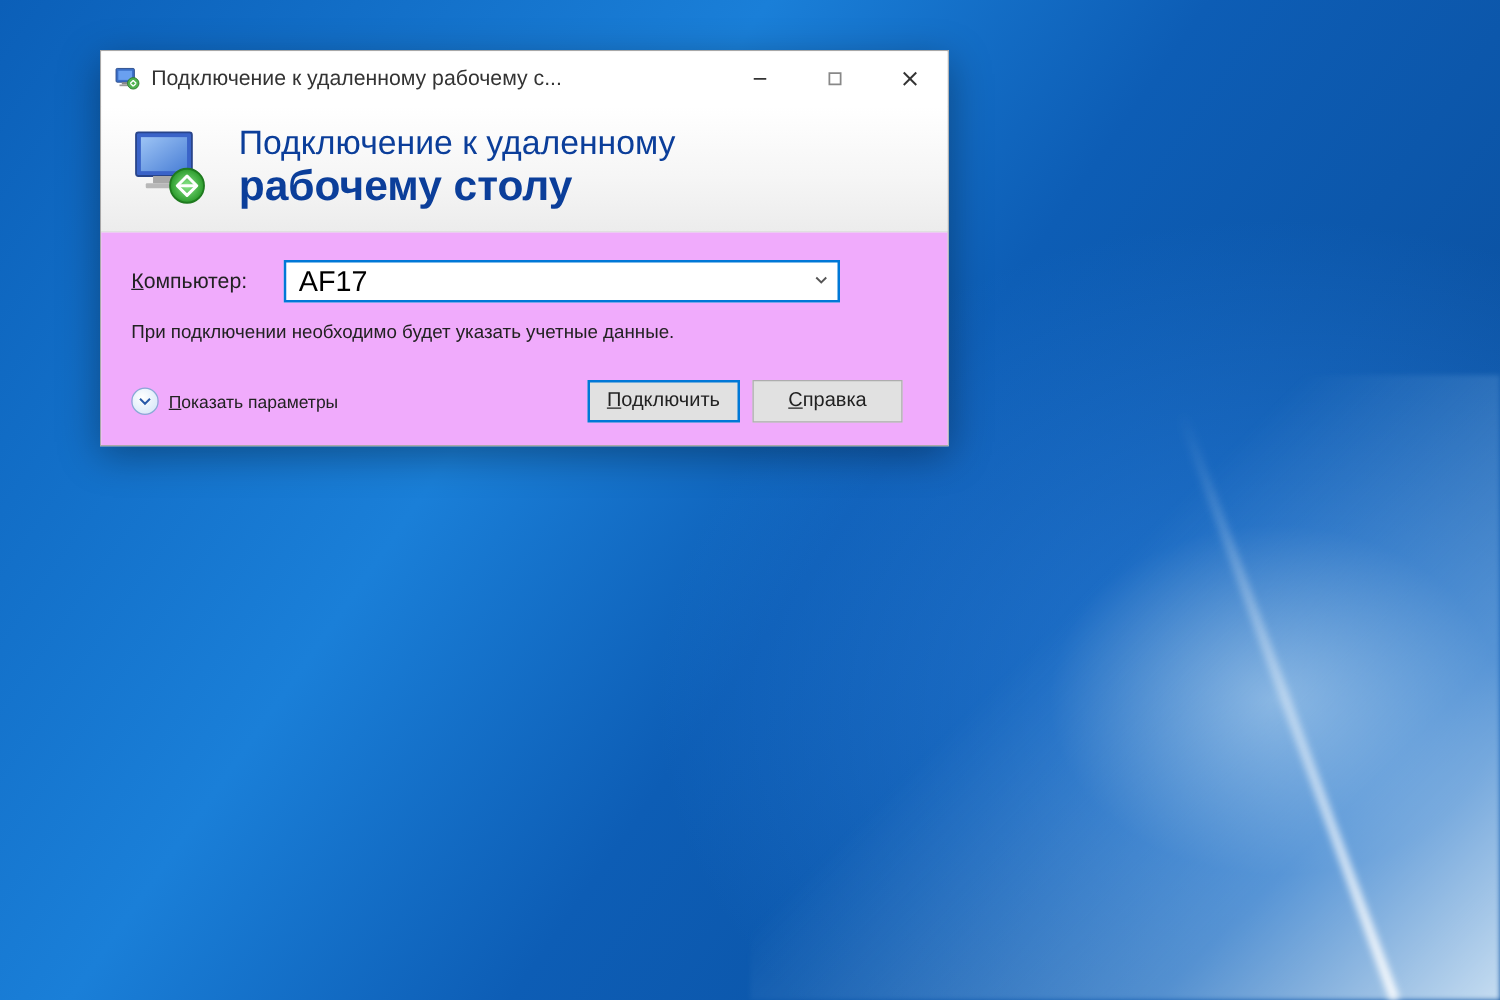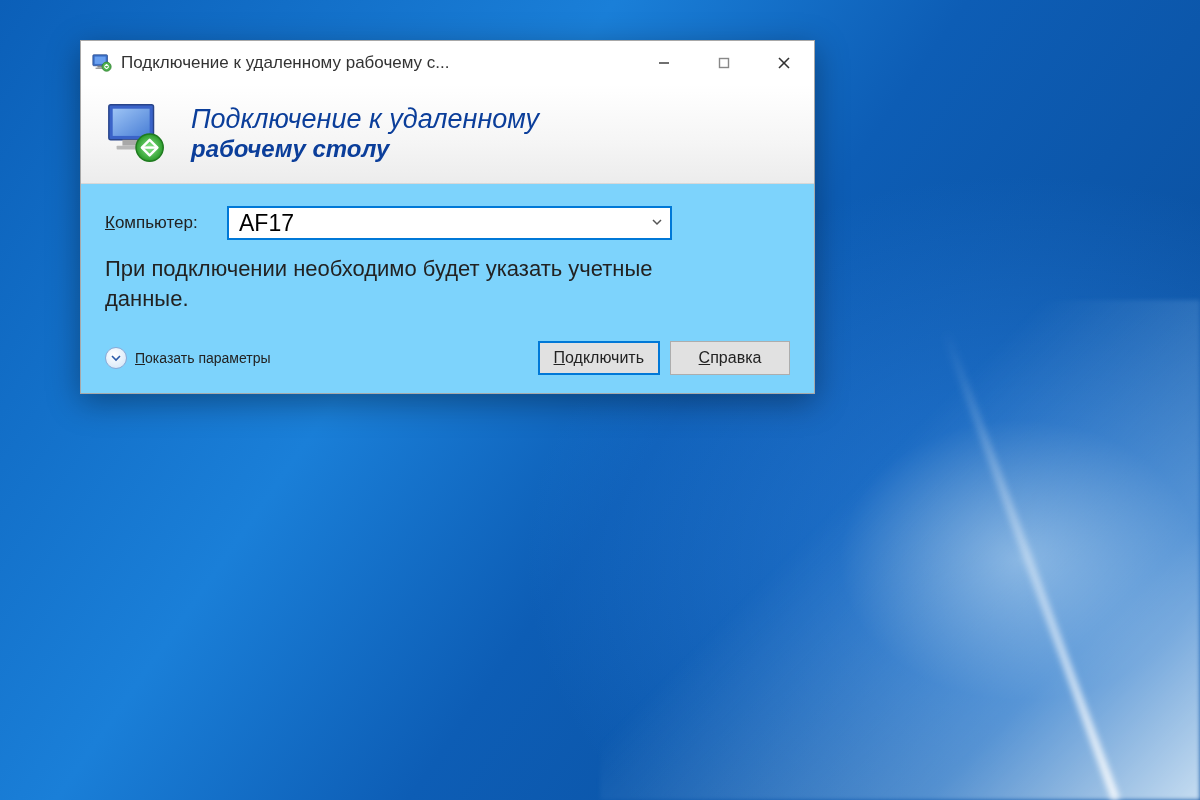--- a/index.html
+++ b/index.html
@@ -34,21 +34,21 @@
       height: 500px;
       background: linear-gradient(to top, rgba(255,255,255,0.9), transparent);
       transform: rotate(-20deg);
       transform-origin: bottom;
       filter: blur(3px);
     }
     .window {
       position: absolute;
       left: 80px;
       top: 40px;
-      width: 735px;
+      width: 679px;
       background: #ffffff;
       border: 1px solid #a8a8a8;
       box-shadow: 0 8px 30px rgba(0,0,0,0.35);
     }
     .titlebar {
       display: flex;
       align-items: center;
       height: 44px;
       background: #ffffff;
       padding: 0 0 0 10px;
@@ -86,26 +86,26 @@
       background: linear-gradient(to bottom, #ffffff 0%, #f5f5f5 60%, #ececec 100%);
       border-bottom: 1px solid #d8d8d8;
       gap: 20px;
     }
     .banner-icon {
       width: 68px; height: 68px;
       flex-shrink: 0;
       position: relative;
     }
     .banner-icon svg { width: 100%; height: 100%; }
-    .banner-text { color: #0b3e9a; font-style: italic; }
+    .banner-text { color: #0b3e9a; }
     .banner-line1 { font-size: 27px; font-weight: 400; line-height: 1.15; }
-    .banner-line2 { font-size: 24px; font-weight: 700; line-height: 1.15; }
+    .banner-line2 { font-size: 34px; font-weight: 700; line-height: 1.15; }
     .body-area {
-      background: #7dd3fc;
-      padding: 22px 24px 18px 24px;
+      background: #f0abfc;
+      padding: 22px 36px 18px 24px;
     }
     .form-row {
       display: flex;
       align-items: center;
       gap: 14px;
       margin-bottom: 14px;
     }
     .label {
       font-size: 17px;
       color: #222;
@@ -135,21 +135,21 @@
       font-size: 12px;
     }
     .user-row {
       display: flex;
       gap: 30px;
       font-size: 17px;
       color: #222;
       margin-bottom: 18px;
     }
     .hint {
-      font-size: 22px;
+      font-size: 15px;
       color: #222;
       line-height: 1.35;
       margin-bottom: 28px;
       max-width: 560px;
     }
     .footer {
       display: flex;
       align-items: center;
       gap: 10px;
     }

